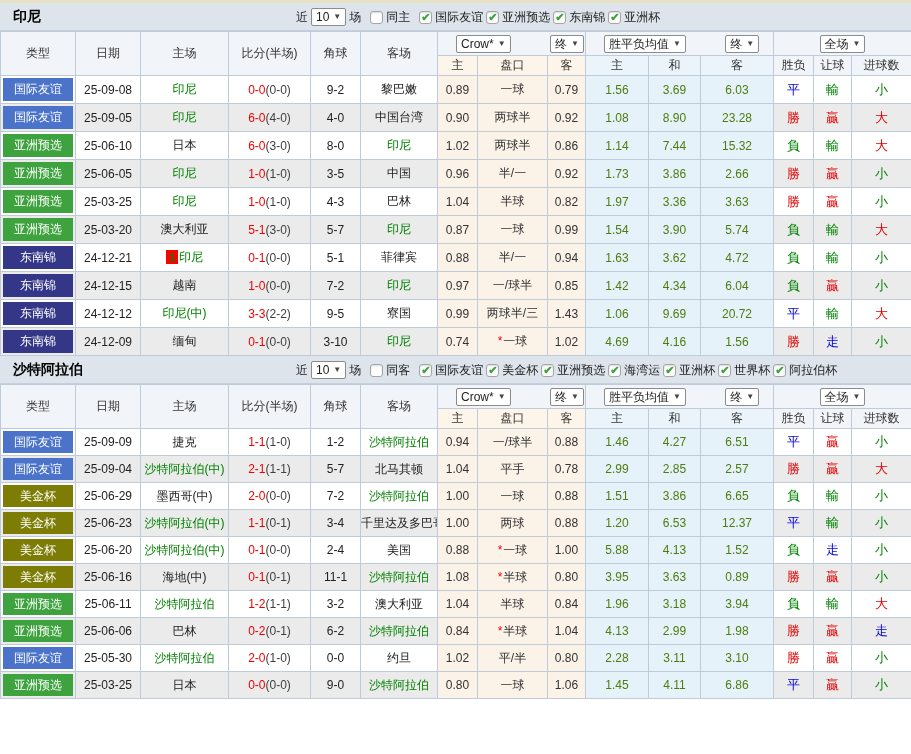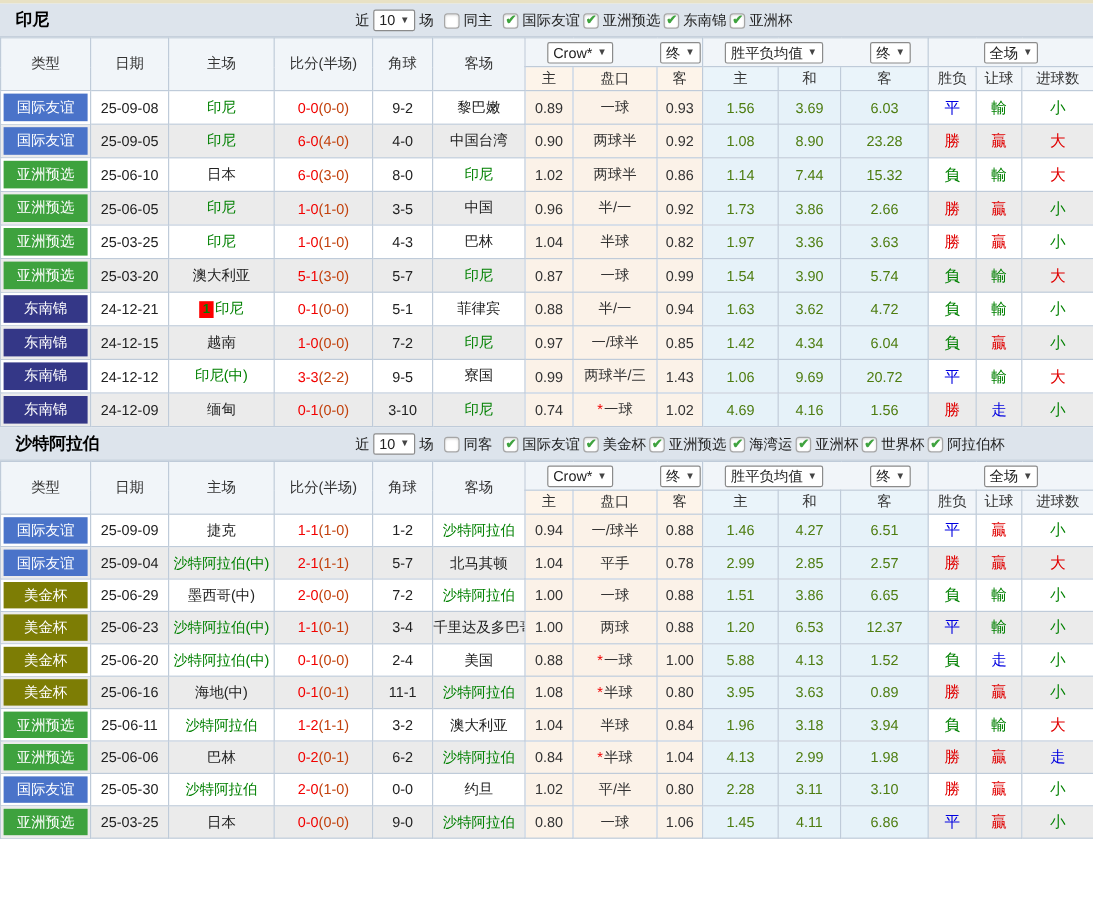--- a/index.html
+++ b/index.html
@@ -50,21 +50,21 @@
   section[data-sec="1"] tbody tr { height:27px; }
   td.tdtype { position:relative; background:#fff; }
   tr.even td.tdtype { background:#ebebeb; }
   .badge { position:absolute; inset:2px; color:#fff; display:flex; align-items:center; justify-content:center; font-size:12px; }
   td.cream { background:#fbf2e8; color:#333; }
   td.tblue { background:#e6f2f9; color:#4d7c0f; }
   tr.odd td.plain { background:#fff; }
   tr.even td.plain { background:#ebebeb; }
   .tgreen, .tgreen span { color:#008000; }
   .ft { color:#f20000; }
-  .ht { color:#c2410c; }
+  .ht { color:#404040; }
   .rank { display:inline-block; background:#fd0000; color:#fff; font-size:11px; line-height:14px; padding:0 3px; margin-right:1px; font-weight:bold; }
   .star { color:#f20000; margin-right:1px; }
   .resc { font-size:13px; }
   .summary { height:27px; line-height:26px; text-align:center; font-size:12px; background:#fff; border-bottom:1px solid #c6d0dc; white-space:pre; }
   .sum-dark { color:#222; }
   .sum-red { color:#e80000; }
   .sum-blue { color:#2424cc; }
 </style>
 </head>
 <body>
@@ -164,21 +164,21 @@
             <td class="tdtype">
               <div class="badge" style="background: rgb(74, 115, 201);">国际友谊</div>
             </td>
             <td class="plain">25-09-08</td>
             <td class="plain tgreen"><span>印尼</span></td>
             <td class="plain"><span class="ft">0-0</span><span class="ht">(0-0)</span></td>
             <td class="plain">9-2</td>
             <td class="plain"><span>黎巴嫩</span></td>
             <td class="cream">0.89</td>
             <td class="cream"><span>一球</span></td>
-            <td class="cream">0.93</td>
+            <td class="cream">0.79</td>
             <td class="tblue">1.56</td>
             <td class="tblue">3.69</td>
             <td class="tblue">6.03</td>
             <td class="plain resc" style="color: rgb(0, 0, 224);">平</td>
             <td class="plain resc" style="color: rgb(0, 128, 0);">輸</td>
             <td class="plain resc" style="color: rgb(0, 128, 0);">小</td>
           </tr>
           <tr class="even">
             <td class="tdtype">
               <div class="badge" style="background: rgb(74, 115, 201);">国际友谊</div>

